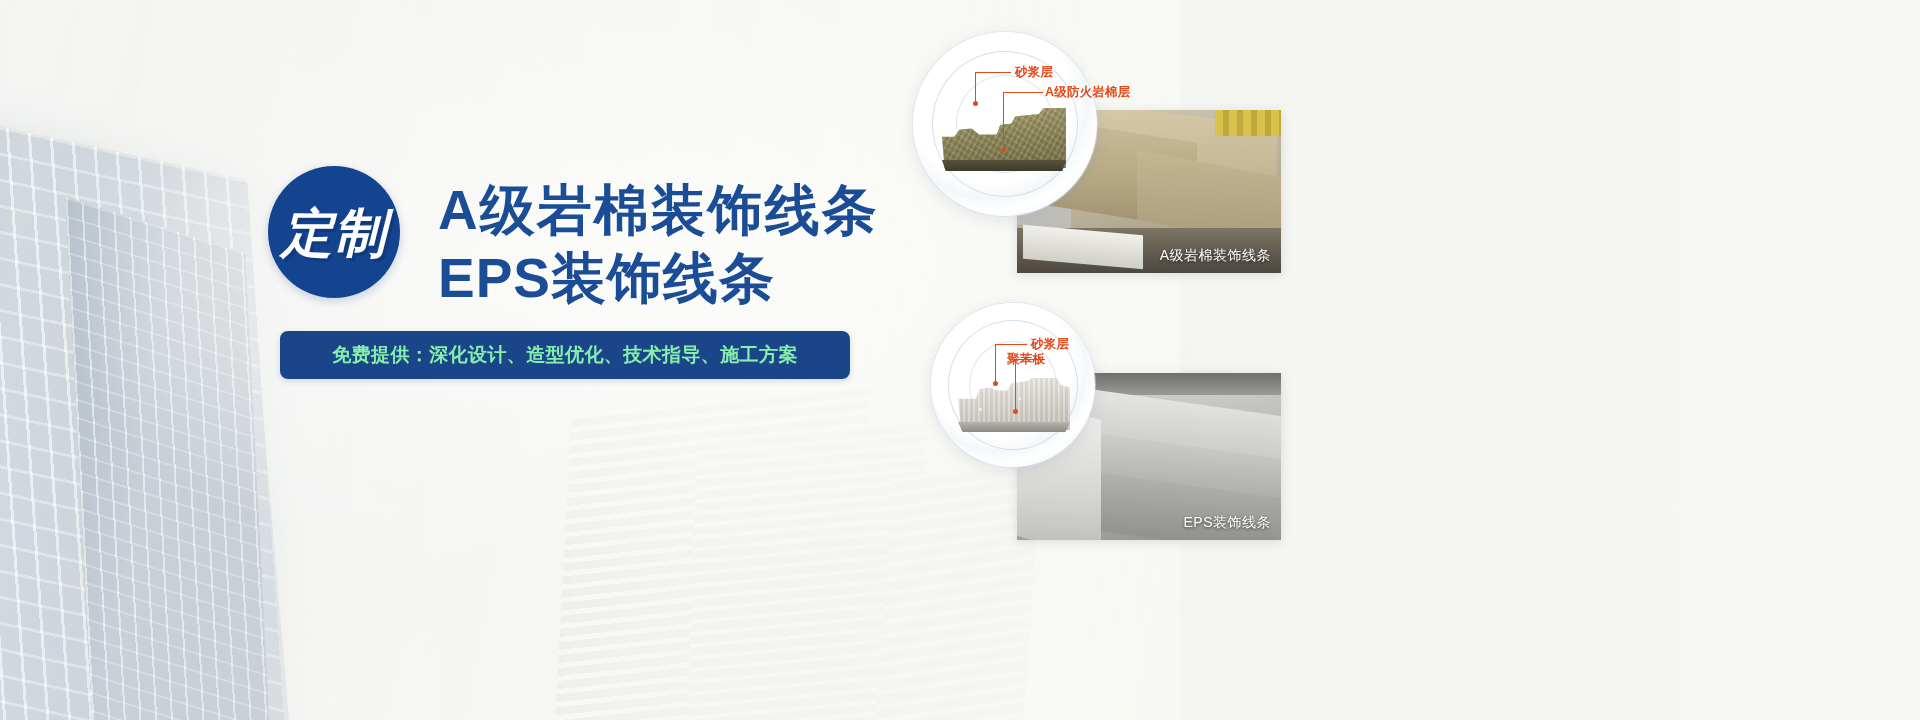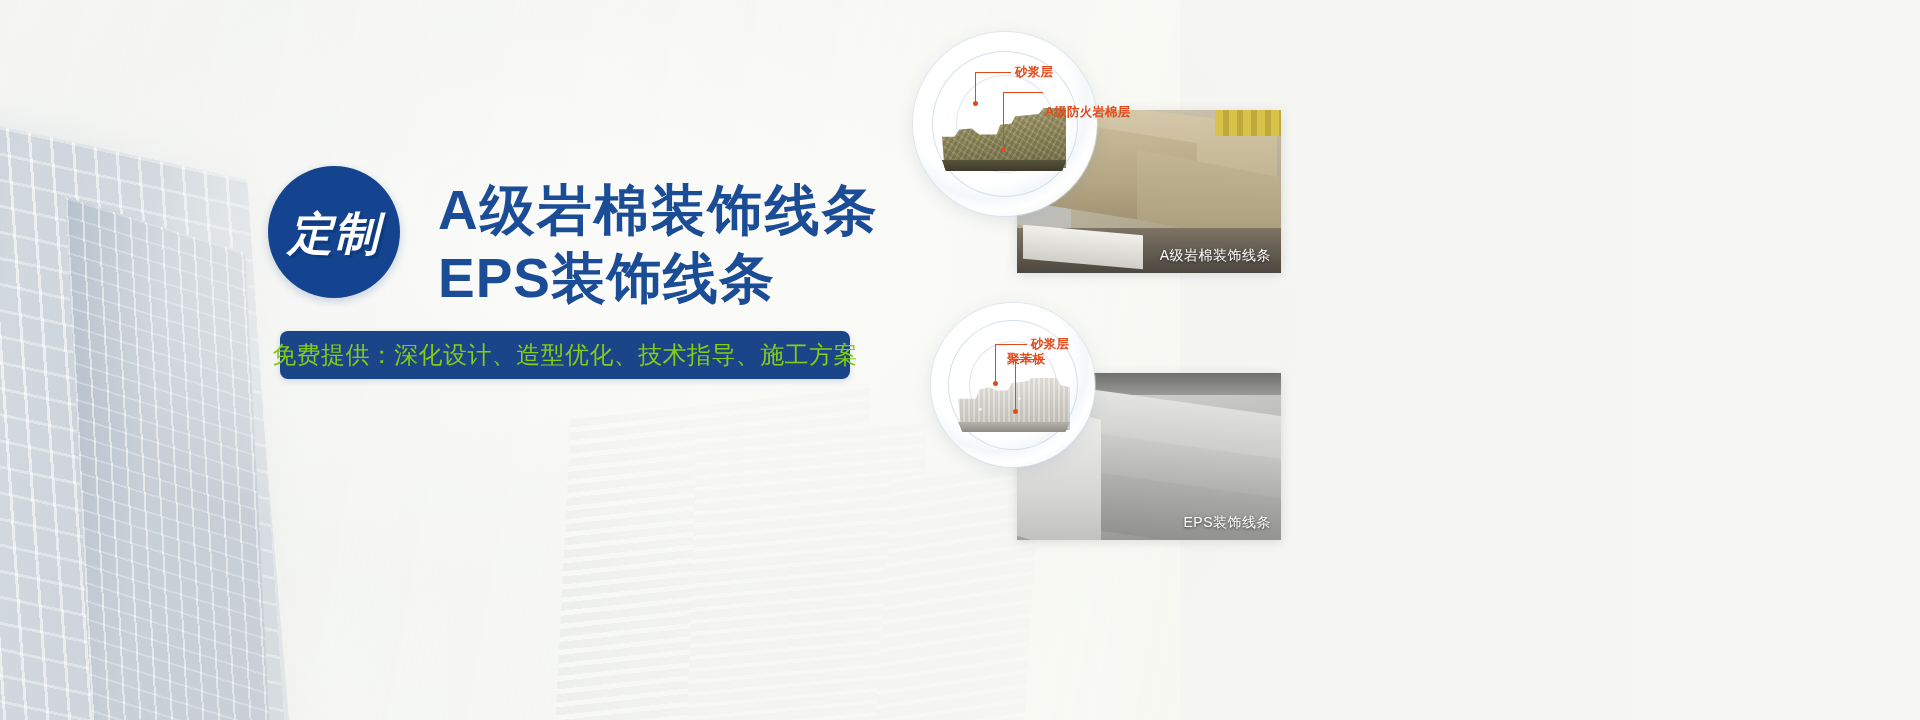--- a/index.html
+++ b/index.html
@@ -118,21 +118,21 @@
 
   
   .badge {
     position:absolute; left:268px; top:166px;
     width:132px; height:132px; border-radius:50%;
     background:#14448f;
     box-shadow:0 3px 10px rgba(20,60,130,.22);
     display:flex; align-items:center; justify-content:center;
   }
   .badge-text {
-    color:#fff; font-size:45px; font-weight:bold; font-style:italic;
+    color:#fff; font-size:52px; font-weight:bold; font-style:italic;
     letter-spacing:1px; line-height:1;
     text-shadow:3px 3px 0 rgba(10,40,95,.35);
     transform:translateY(1px);
   }
 
   .headline { position:absolute; left:438px; top:178px; }
   .headline .line {
     color:#1b4d97; font-size:55px; font-weight:bold;
     letter-spacing:2px; line-height:64px;
     text-shadow:2px 2px 0 rgba(255,255,255,.55);
@@ -141,21 +141,21 @@
   .headline .line.l2 { margin-top:4px; letter-spacing:1px; }
 
   .subbar {
     position:absolute; left:280px; top:331px;
     width:570px; height:48px; border-radius:8px;
     background:#1a4589;
     display:flex; align-items:center; justify-content:center;
     box-shadow:0 2px 6px rgba(25,65,135,.18);
   }
   .subbar-text {
-    color:#84cc16; font-size:24px; font-weight:normal;
+    color:#86efac; font-size:19px; font-weight:bold;
     letter-spacing:.4px; white-space:nowrap;
   }
 
   
   .card { position:absolute; }
 
   .photo {
     position:absolute; overflow:hidden;
     box-shadow:0 2px 10px rgba(90,100,115,.18);
   }
@@ -395,21 +395,21 @@
       <div class="lead-h ca1-h"></div>
       <div class="lead-v ca1-v"></div>
       <div class="lead-dot ca1-dot"></div>
       <div class="callout-label ca1-lbl">砂浆层</div>
     </div>
 
     <div class="callout">
       <div class="lead-h ca2-h"></div>
       <div class="lead-v ca2-v"></div>
       <div class="lead-dot ca2-dot"></div>
-      <div class="callout-label ca2-lbl" style="left:1045px;top:84px;margin-top:20px;">A级防火岩棉层</div>
+      <div class="callout-label ca2-lbl" style="left:1045px;top:84px;">A级防火岩棉层</div>
     </div>
   </div>
 
   <div class="card">
 
     <div class="photo photo-eps">
       <div class="eps-dark"></div>
       <div class="eps-step1"></div>
       <div class="eps-step2"></div>
       <div class="eps-step3"></div>

